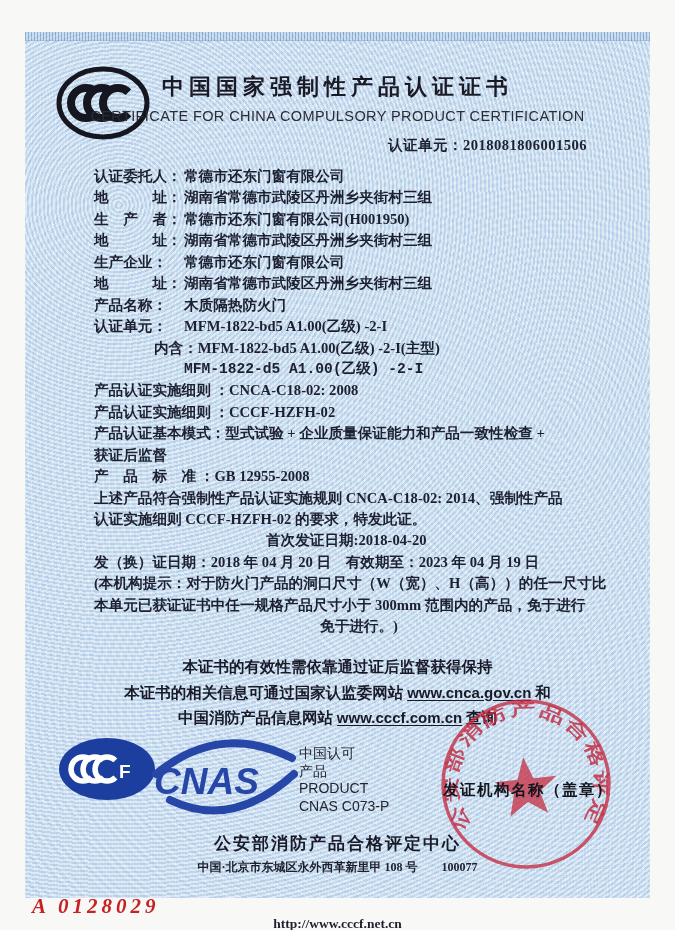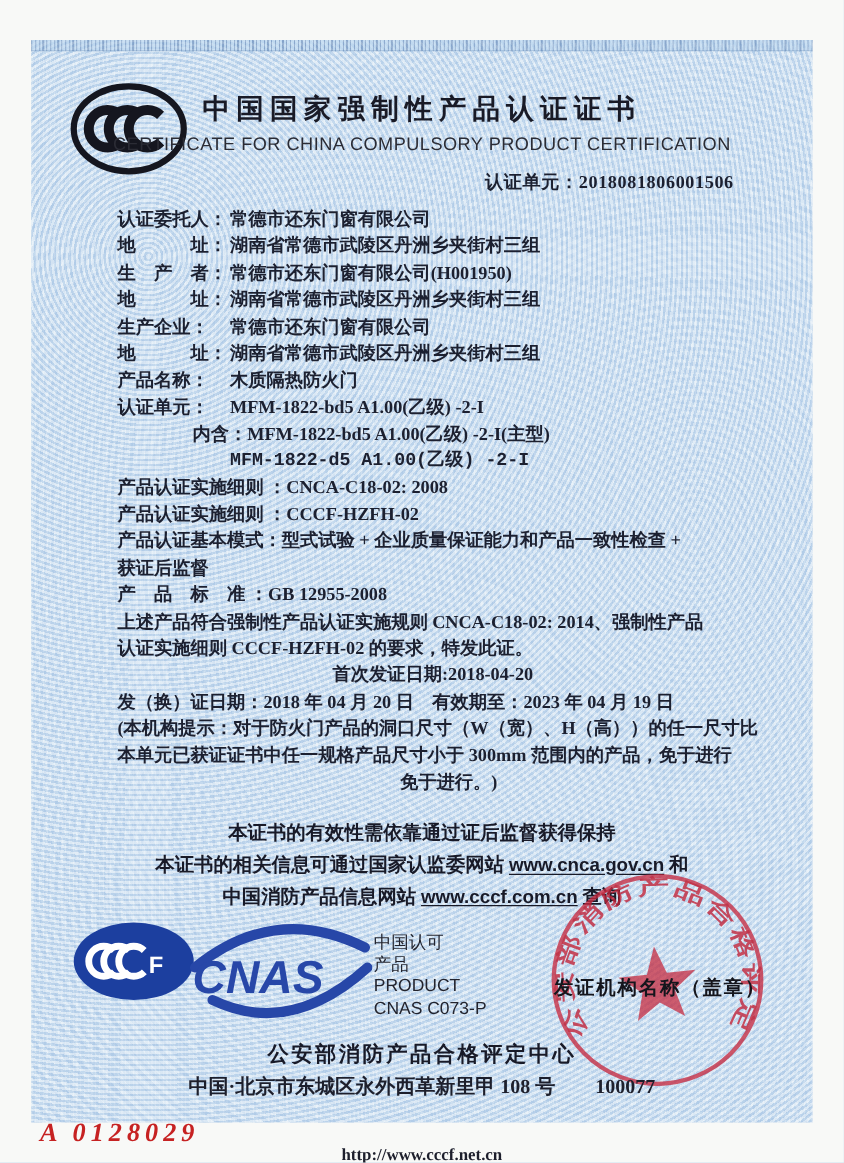--- a/index.html
+++ b/index.html
@@ -66,21 +66,21 @@
   .issuer-label {
     position:absolute; left:418px; top:748px; z-index:5;
     font-size:15.5px; letter-spacing:1.5px; color:#14151c; font-weight:600; white-space:nowrap;
   }
   .issuer-name {
     position:absolute; left:0; top:800px; width:100%; text-align:center;
     font-size:17px; font-weight:700; letter-spacing:2px; color:#181a28;
   }
   .addr-line {
     position:absolute; left:0; top:827px; width:100%; text-align:center;
-    font-size:16px; font-weight:600; color:#1d1f2c;
+    font-size:12px; font-weight:600; color:#1d1f2c;
   }
   .website {
     position:absolute; left:0; top:846px; width:100%; text-align:center;
     font-size:13.5px; font-weight:700; color:#1d1f2c;margin-top:38px;
   }
   .serial {
     position:absolute; left:32px; top:894px;
     font-size:21px; font-weight:700; letter-spacing:4px;
     color:#c62222;
     font-style:italic;

